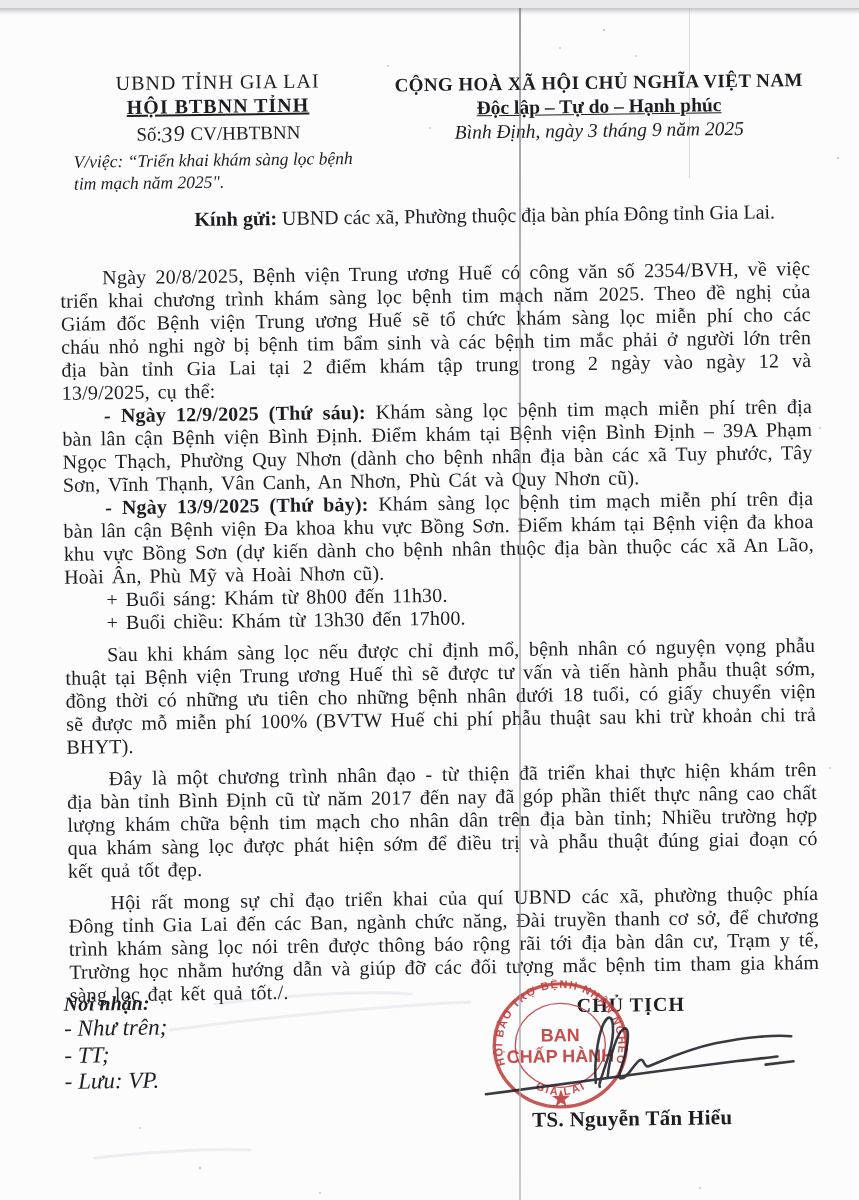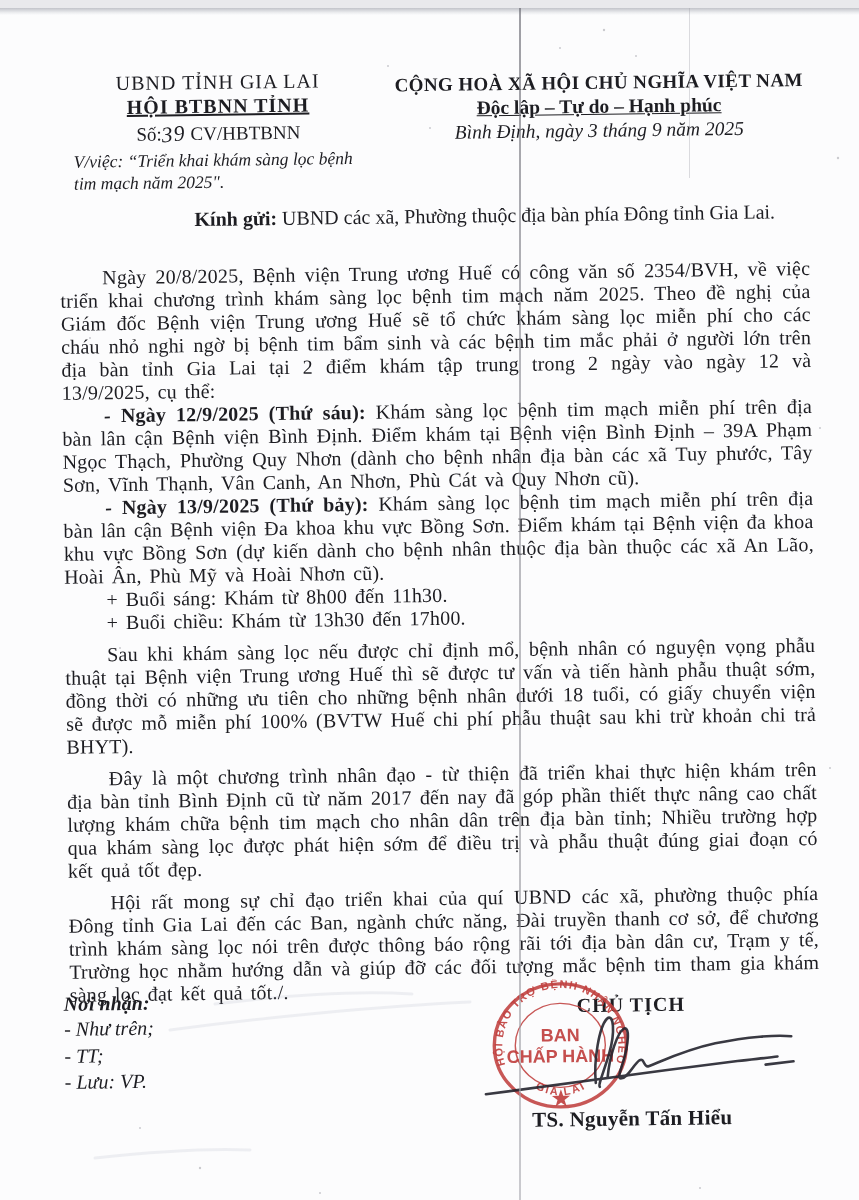--- a/index.html
+++ b/index.html
@@ -32,21 +32,21 @@
 
   .body{position:absolute;left:0;top:254px;width:100%;padding:0 46px 0 63px;box-sizing:border-box;
     font-size:20px;line-height:23px;letter-spacing:.2px;word-spacing:2.6px;}
   .para{margin:0;text-indent:42px;text-align:justify;}
   .para b{font-weight:bold;}
   .gap{margin-top:9px;}
 
   
   .recipients{position:absolute;left:57px;top:980px;font-style:italic;}
   .rec-title{font-weight:bold;font-size:20px;}
-  .rec-item{font-size:20px;line-height:26.5px;}
+  .rec-item{font-size:23px;line-height:26.5px;}
   .signing{position:absolute;left:488px;top:988px;width:272px;text-align:center;}
   .sign-title{font-weight:bold;font-size:20px;letter-spacing:1px;}
   .sign-name{font-weight:bold;font-size:21px;margin-top:90px;letter-spacing:.3px;}
 
   .stamp{position:absolute;left:482px;top:973px;width:142px;height:142px;}
   .signature{position:absolute;left:440px;top:975px;width:380px;height:140px;}
   .artifacts{position:absolute;inset:0;pointer-events:none;}
   svg{display:block;}
 </style>
 </head>

